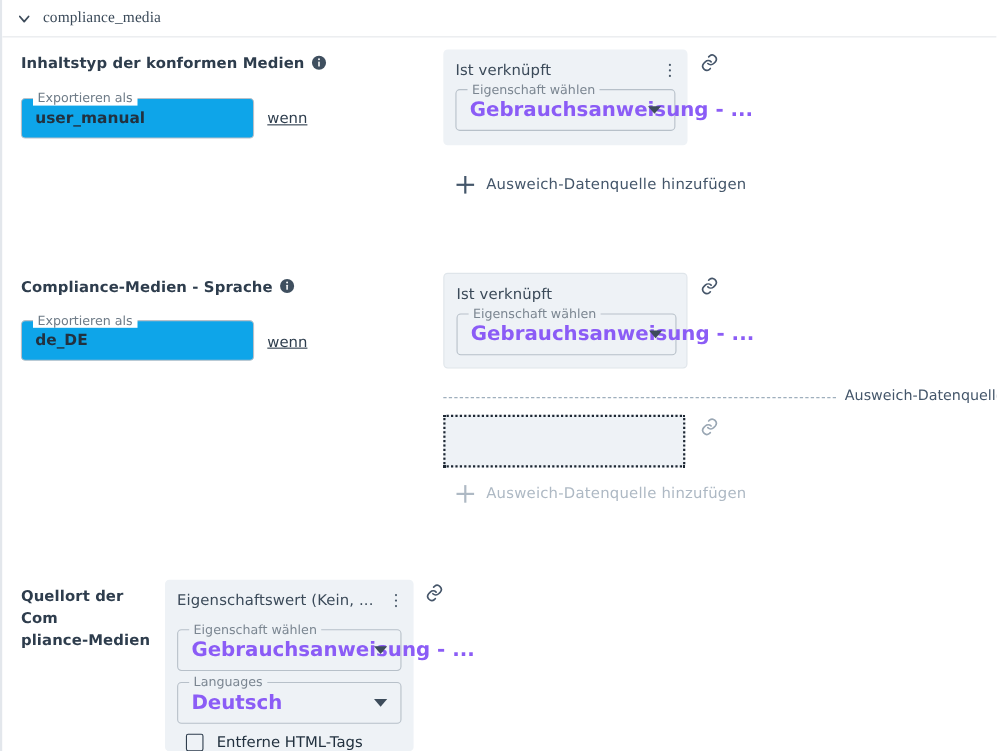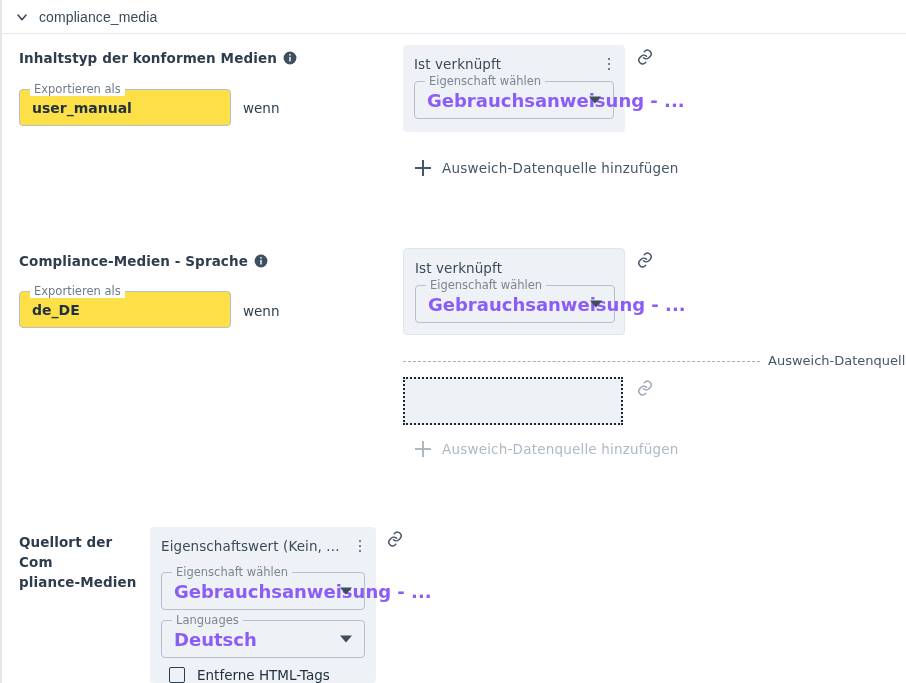--- a/index.html
+++ b/index.html
@@ -32,21 +32,21 @@
     display: inline-flex; align-items: center; justify-content: center;
     color: #3d4b5a;
     flex: 0 0 auto;
   }
   .chev svg { display:block; }
   .section-title {
     margin-left: 8px;
     font-size: 14px;
     color: #3b4a59;
     letter-spacing: .1px;
-    font-family: Liberation Sans, sans-serif;
+    font-family: Liberation Serif, serif;
   }
 
   
   .field-label {
     position: absolute;
     font-size: 13.5px;
     font-weight: bold;
     color: #2e3d4d;
     line-height: 20px;
     letter-spacing: .1px;
@@ -57,21 +57,21 @@
     vertical-align: -2px;
     margin-left: 6px;
   }
   .info-ico svg { display:block; }
 
   
   .outlined {
     position: absolute;
     border: 1px solid #b7c0c9;
     border-radius: 4px;
-    background: #fde047;
+    background: #0ea5e9;
   }
   .outlined .legend {
     position: absolute;
     top: -7px; left: 10px;
     background: #fff;
     padding: 0 4px;
     font-size: 11.5px;
     color: #6e7b87;
     line-height: 13px;
     white-space: nowrap;
@@ -83,20 +83,21 @@
     font-size: 14px;
     font-weight: bold;
     color: #22313f;
     white-space: nowrap;
   }
   .side-text {
     position: absolute;
     font-size: 13.5px;
     color: #2e3d4d;
     line-height: 20px;
+    text-decoration: underline;
   }
 
   
   .card {
     position: absolute;
     background: #eef2f6;
     border-radius: 4px;
   }
   .card.bordered { border: 1px solid #dfe5ea; }
   .card-title {

